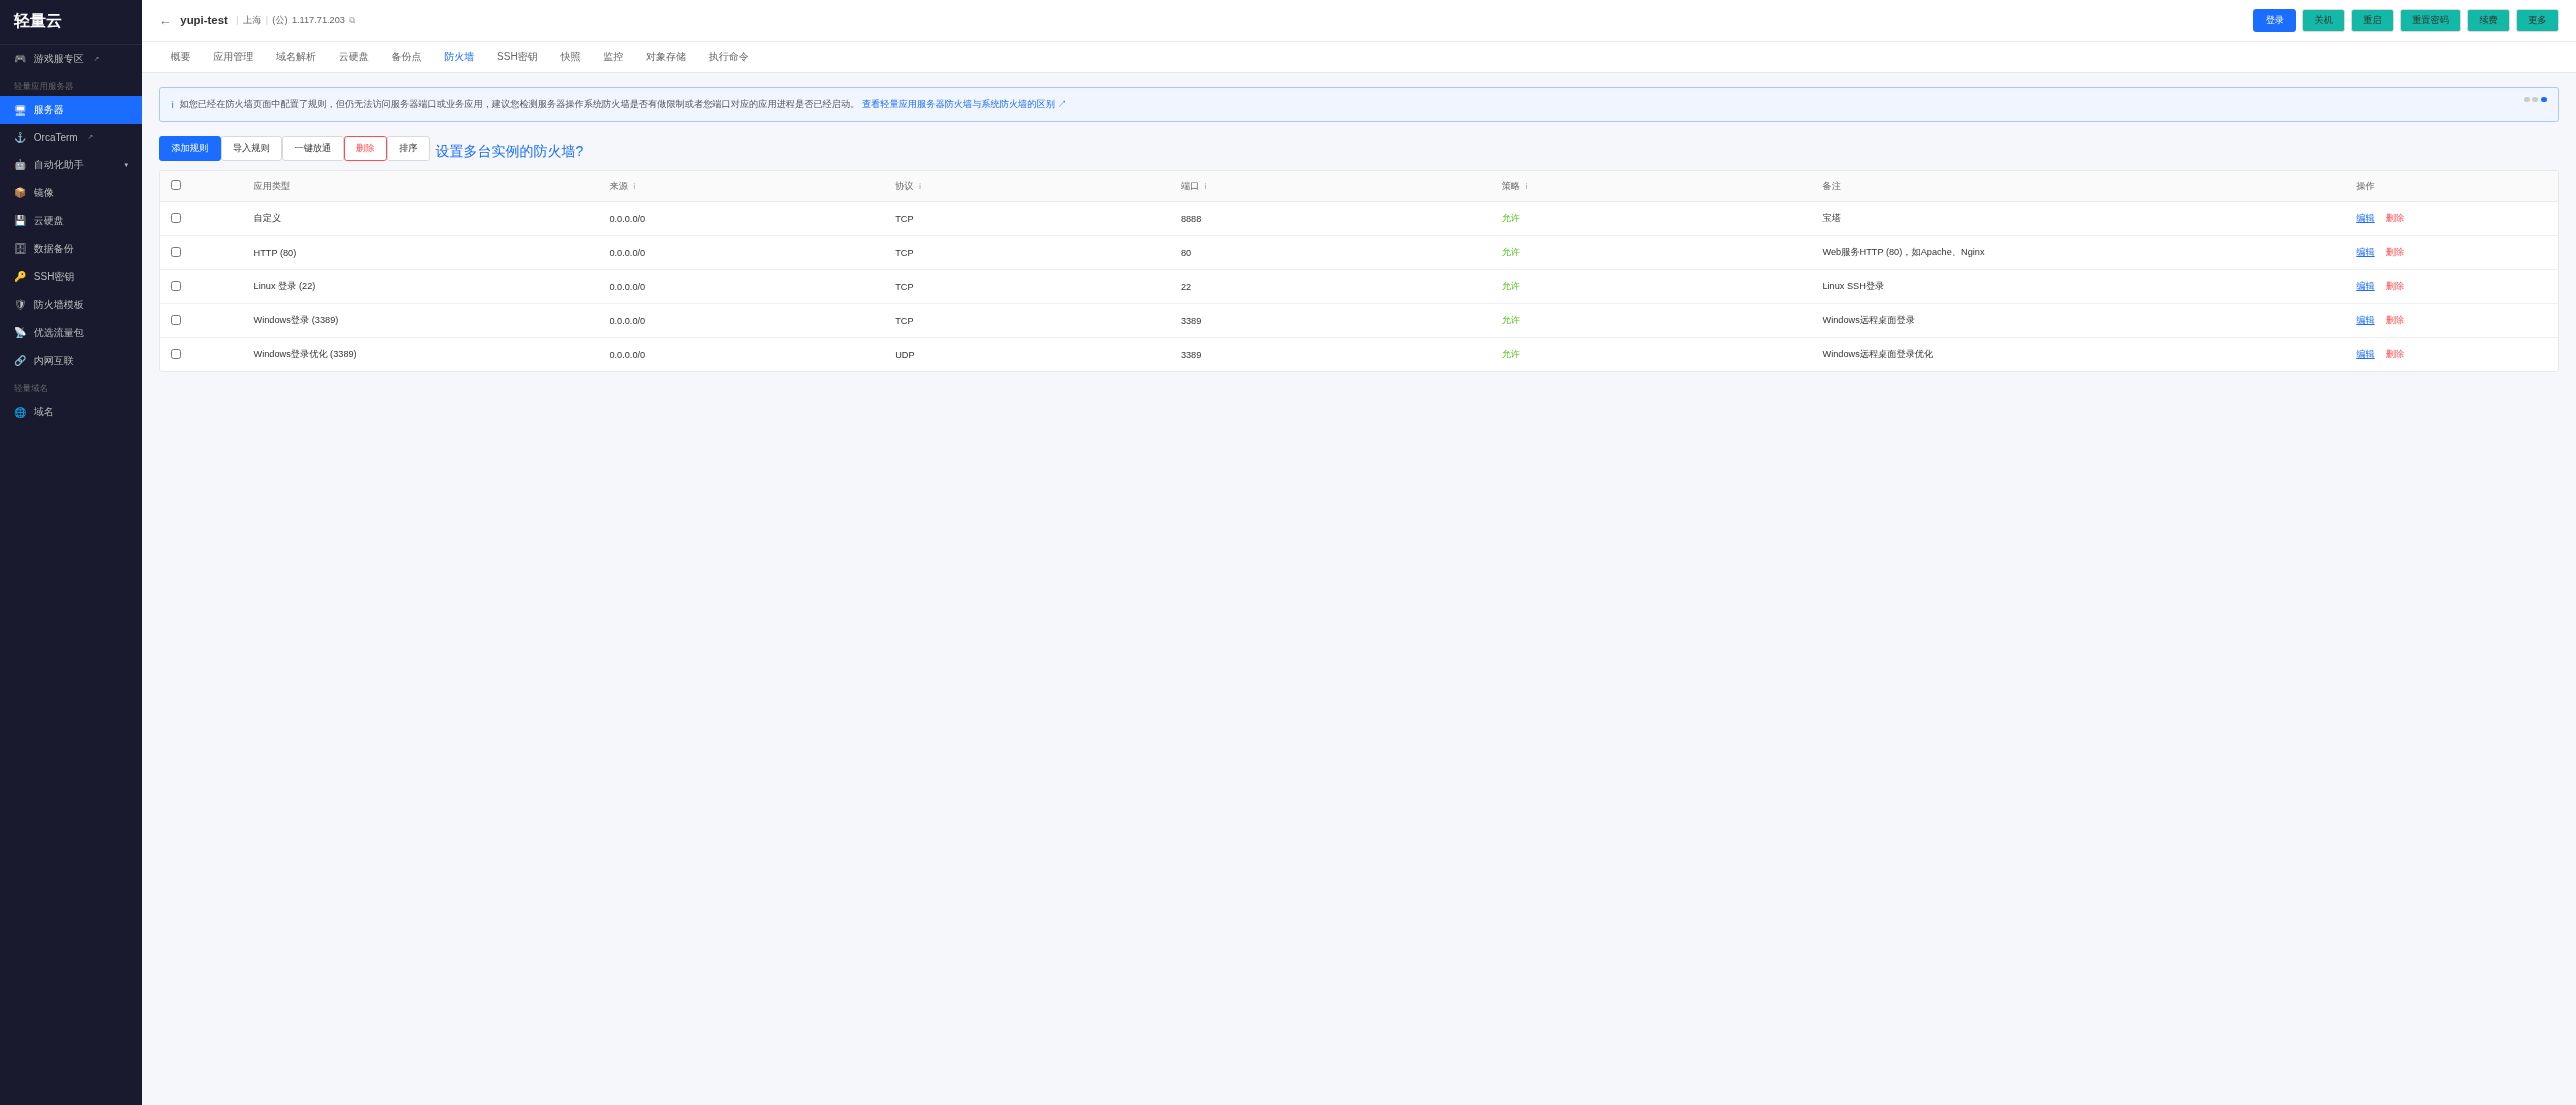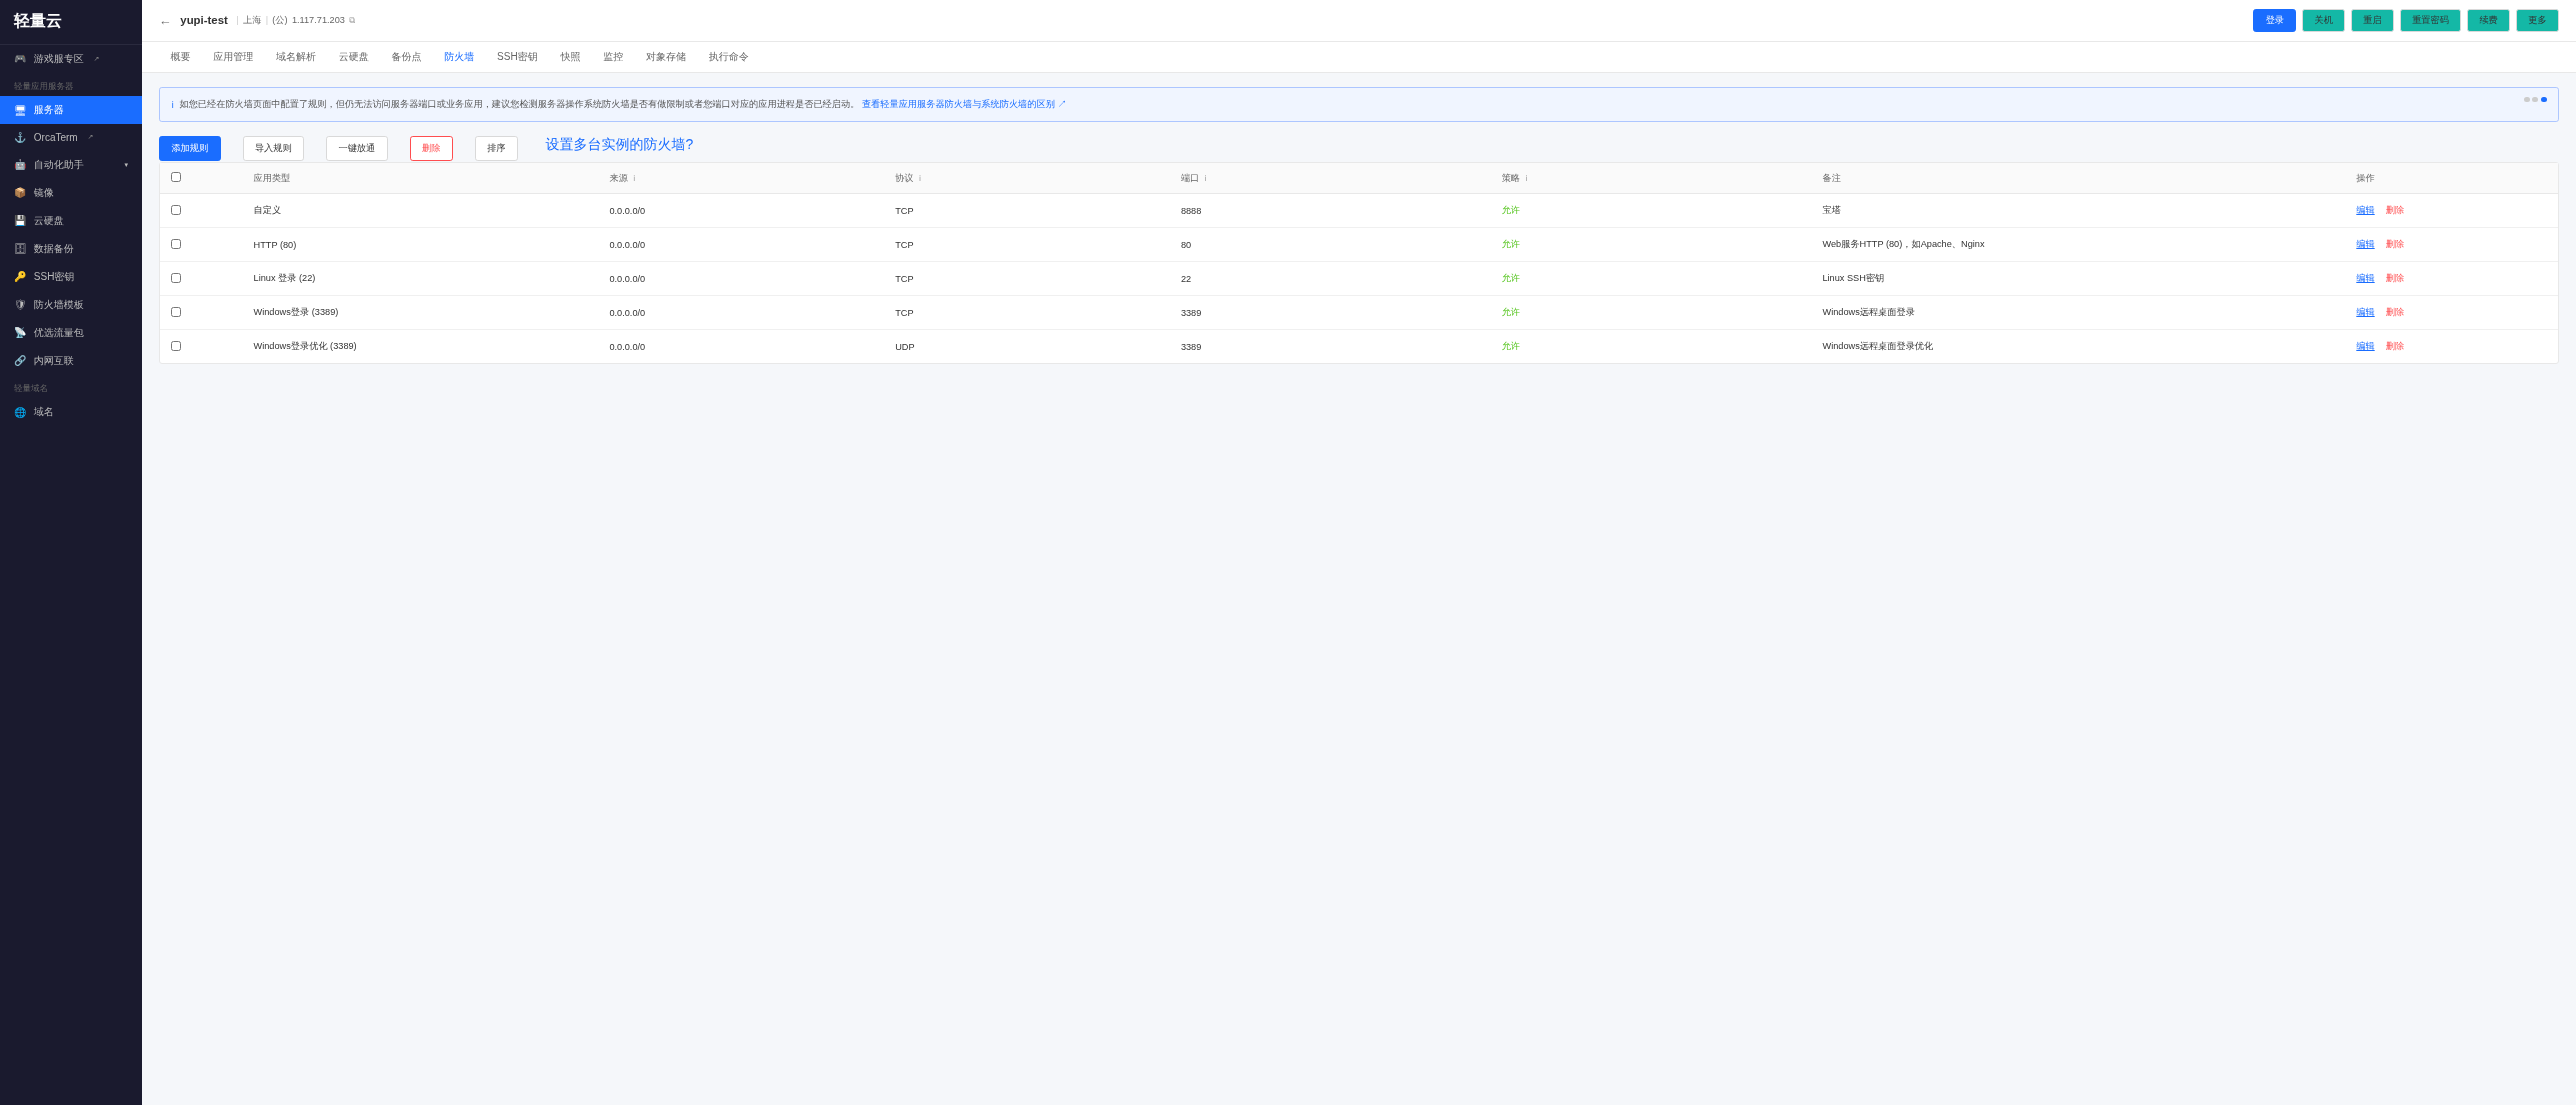--- a/index.html
+++ b/index.html
@@ -40,21 +40,21 @@
     
     .alert-banner { background: #f0f5ff; border: 0.7px solid #adc6ff; border-radius: 2.8px; padding: 8.5px 11.4px; margin-bottom: 14px; display: flex; align-items: flex-start; gap: 5.7px; font-size: 9.2px; color: #555; line-height: 1.6; }
     .alert-icon { color: #1a6dff; flex-shrink: 0; margin-top: 1.4px; }
     .alert-link { color: #1a6dff; cursor: pointer; }
     .alert-dots { margin-left: auto; display: flex; gap: 2.8px; align-items: center; }
     .dot { width: 5.7px; height: 5.7px; border-radius: 50%; }
     .dot.gray { background: #ccc; }
     .dot.blue { background: #1a6dff; }
 
     
-    .action-bar { display: flex; align-items: flex-start; gap: 22px; margin-bottom: 1px; }
+    .action-bar { display: flex; align-items: flex-end; gap: 0; margin-bottom: 9px; }
     .action-btn { padding: 5px 11.4px; border-radius: 2.8px; cursor: pointer; font-size: 9.2px; border: 0.7px solid #d9d9d9; background: #fff; color: #333; }
     .action-btn.primary { background: #1a6dff; color: #fff; border-color: #1a6dff; }
     .action-btn.danger { color: #ff4d4f; border-color: #ff4d4f; }
     .action-link { color: #1a6dff; font-size: 14px; cursor: pointer; margin-left: 5.7px; }
 
     
     .table-wrapper { background: #fff; border-radius: 3px; border: 0.7px solid #e8e8e8; }
     .table { width: 100%; border-collapse: collapse; }
     .table th { padding: 8.5px 11.4px; text-align: left; color: #666; font-weight: 500; font-size: 9.2px; background: #fafafa; border-bottom: 0.7px solid #e8e8e8; }
     .table td { padding: 10px 11.4px; color: #333; font-size: 9.2px; border-bottom: 0.7px solid #f0f0f0; }
@@ -275,21 +275,21 @@
   </tr>
             <tr>
     <td>
       <input type="checkbox" class="checkbox" style="">
     </td>
     <td>Linux 登录 (22)</td>
     <td>0.0.0.0/0</td>
     <td>TCP</td>
     <td>22</td>
     <td><span class="allow-text">允许</span></td>
-    <td>Linux SSH密钥</td>
+    <td>Linux SSH登录</td>
     <td>
       <span class="edit-link">编辑</span>
       <span class="del-link">删除</span>
     </td>
   </tr>
             <tr>
     <td>
       <input type="checkbox" class="checkbox" style="">
     </td>
     <td>Windows登录 (3389)</td>

